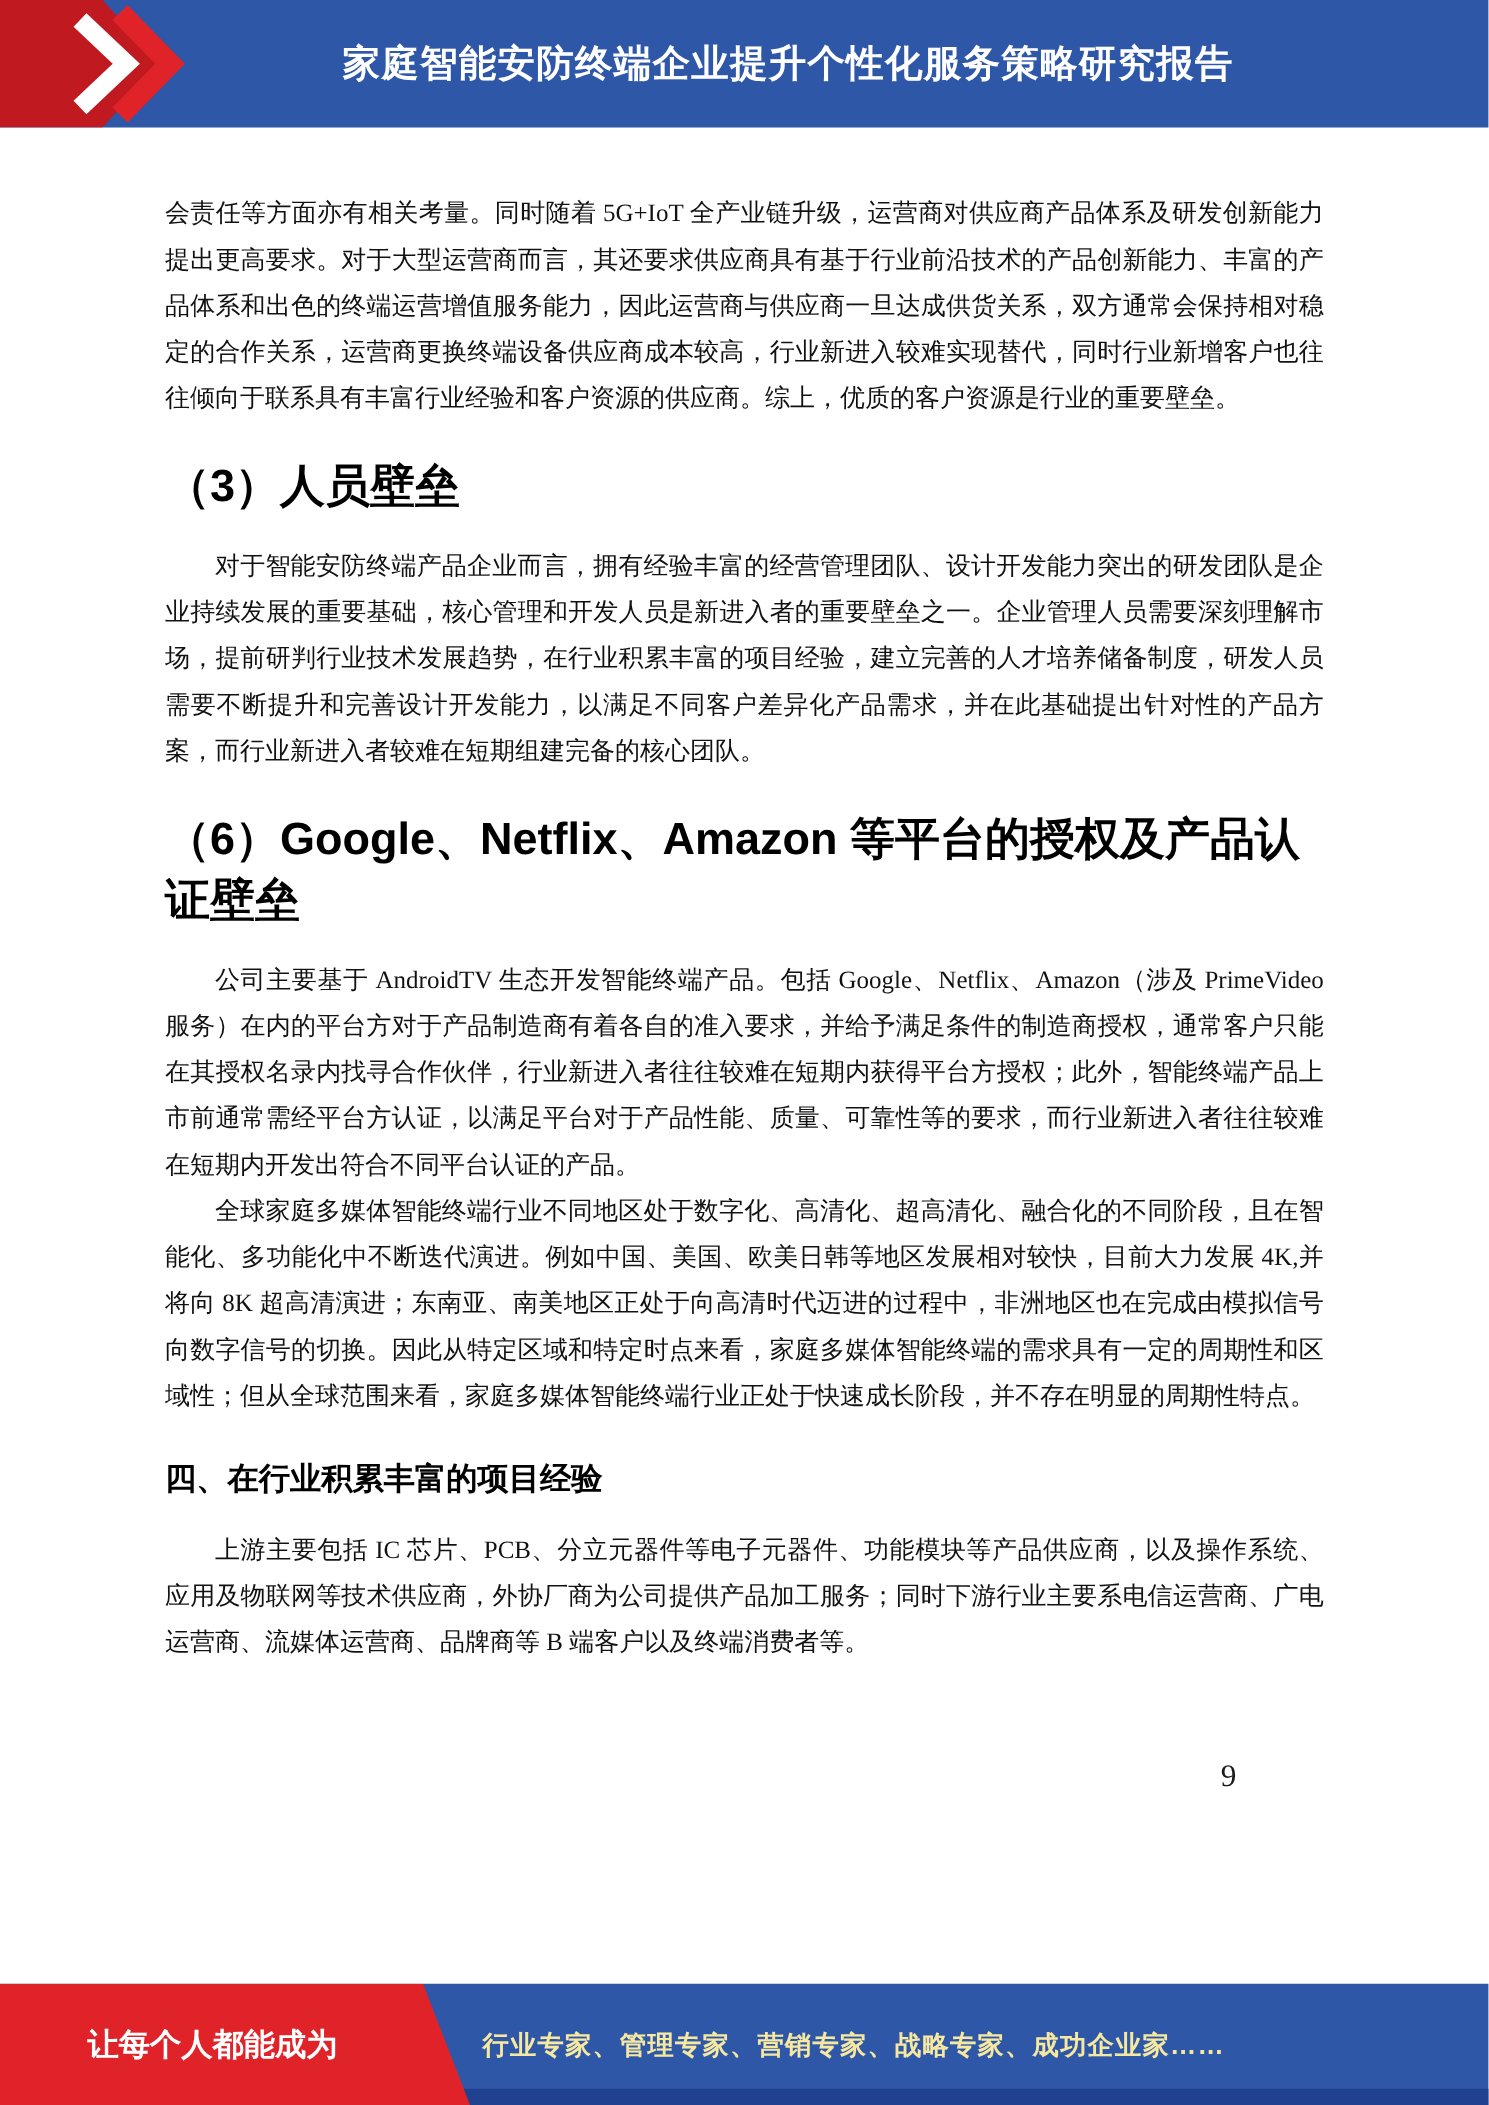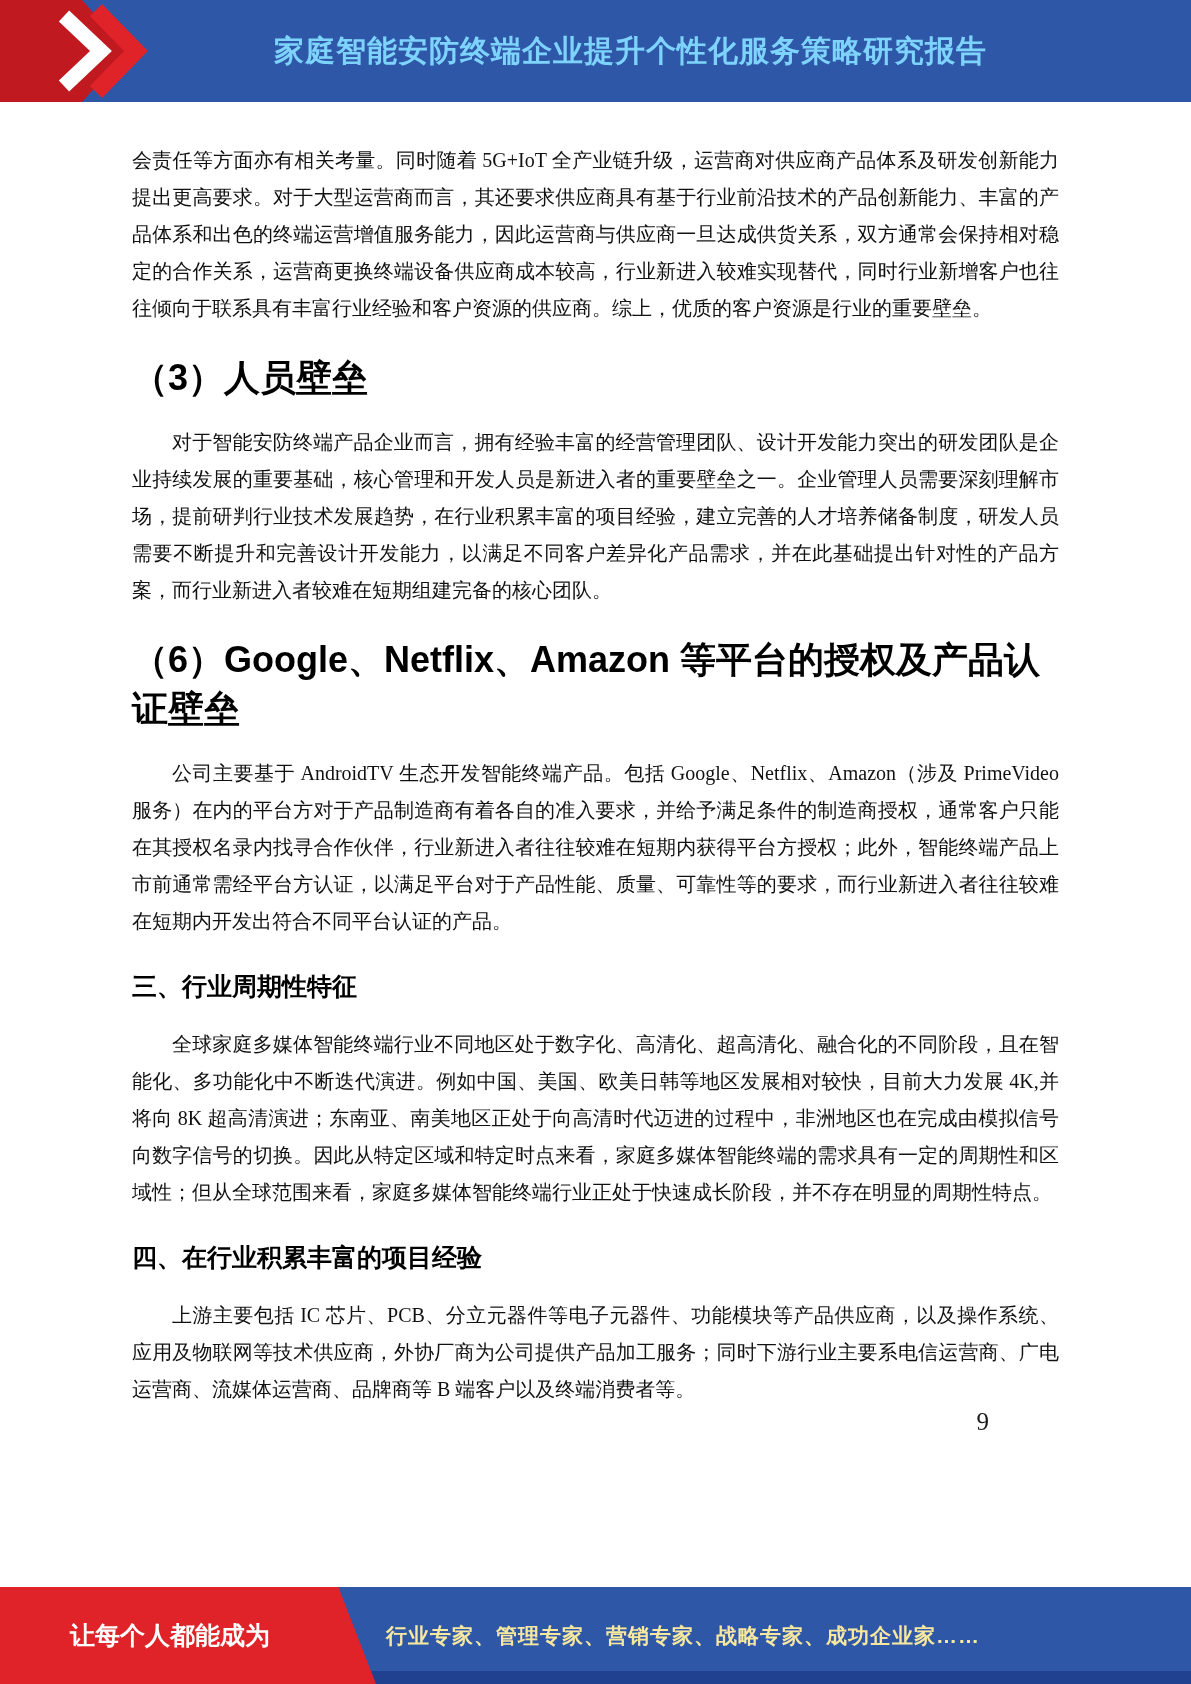--- a/index.html
+++ b/index.html
@@ -29,34 +29,34 @@
     height: 102px;
     width: 170px;
   }
   .header-title {
     position: absolute;
     left: 150px; right: 80px; top: 0;
     height: 102px;
     display: flex;
     align-items: center;
     justify-content: center;
-    color: #7dd3fc;
+    color: #ffffff;
     font-family: Liberation Mono, monospace;
     font-weight: bold;
     font-size: 30px;
     letter-spacing: 1px;
     white-space: nowrap;
   }
 
   
   .content {
     position: absolute;
     top: 102px; left: 0;
     width: 100%;
-    padding: 40px 132px 0 132px;
+    padding: 51px 132px 0 132px;
     color: #111111;
   }
   .para {
     font-size: 20px;
     line-height: 37px;
     text-align: justify;
   }
   .para.indent { text-indent: 2em; }
 
   .h-sub {
@@ -155,21 +155,20 @@
     <p class="para">会责任等方面亦有相关考量。同时随着 5G+IoT 全产业链升级，运营商对供应商产品体系及研发创新能力提出更高要求。对于大型运营商而言，其还要求供应商具有基于行业前沿技术的产品创新能力、丰富的产品体系和出色的终端运营增值服务能力，因此运营商与供应商一旦达成供货关系，双方通常会保持相对稳定的合作关系，运营商更换终端设备供应商成本较高，行业新进入较难实现替代，同时行业新增客户也往往倾向于联系具有丰富行业经验和客户资源的供应商。综上，优质的客户资源是行业的重要壁垒。</p>
 
     <h3 class="h-sub">（3）人员壁垒</h3>
 
     <p class="para indent">对于智能安防终端产品企业而言，拥有经验丰富的经营管理团队、设计开发能力突出的研发团队是企业持续发展的重要基础，核心管理和开发人员是新进入者的重要壁垒之一。企业管理人员需要深刻理解市场，提前研判行业技术发展趋势，在行业积累丰富的项目经验，建立完善的人才培养储备制度，研发人员需要不断提升和完善设计开发能力，以满足不同客户差异化产品需求，并在此基础提出针对性的产品方案，而行业新进入者较难在短期组建完备的核心团队。</p>
 
     <h3 class="h-sub">（6）Google、Netflix、Amazon 等平台的授权及产品认证壁垒</h3>
 
     <p class="para indent">公司主要基于 AndroidTV 生态开发智能终端产品。包括 Google、Netflix、Amazon（涉及 PrimeVideo 服务）在内的平台方对于产品制造商有着各自的准入要求，并给予满足条件的制造商授权，通常客户只能在其授权名录内找寻合作伙伴，行业新进入者往往较难在短期内获得平台方授权；此外，智能终端产品上市前通常需经平台方认证，以满足平台对于产品性能、质量、可靠性等的要求，而行业新进入者往往较难在短期内开发出符合不同平台认证的产品。</p>
 
-    <h2 class="h-main">三、行业周期性特征</h2>
 
     <p class="para indent">全球家庭多媒体智能终端行业不同地区处于数字化、高清化、超高清化、融合化的不同阶段，且在智能化、多功能化中不断迭代演进。例如中国、美国、欧美日韩等地区发展相对较快，目前大力发展 4K,并将向 8K 超高清演进；东南亚、南美地区正处于向高清时代迈进的过程中，非洲地区也在完成由模拟信号向数字信号的切换。因此从特定区域和特定时点来看，家庭多媒体智能终端的需求具有一定的周期性和区域性；但从全球范围来看，家庭多媒体智能终端行业正处于快速成长阶段，并不存在明显的周期性特点。</p>
 
     <h2 class="h-main">四、在行业积累丰富的项目经验</h2>
 
     <p class="para indent">上游主要包括 IC 芯片、PCB、分立元器件等电子元器件、功能模块等产品供应商，以及操作系统、应用及物联网等技术供应商，外协厂商为公司提供产品加工服务；同时下游行业主要系电信运营商、广电运营商、流媒体运营商、品牌商等 B 端客户以及终端消费者等。</p>
   </div>
 
   <div class="page-number">9</div>
 

